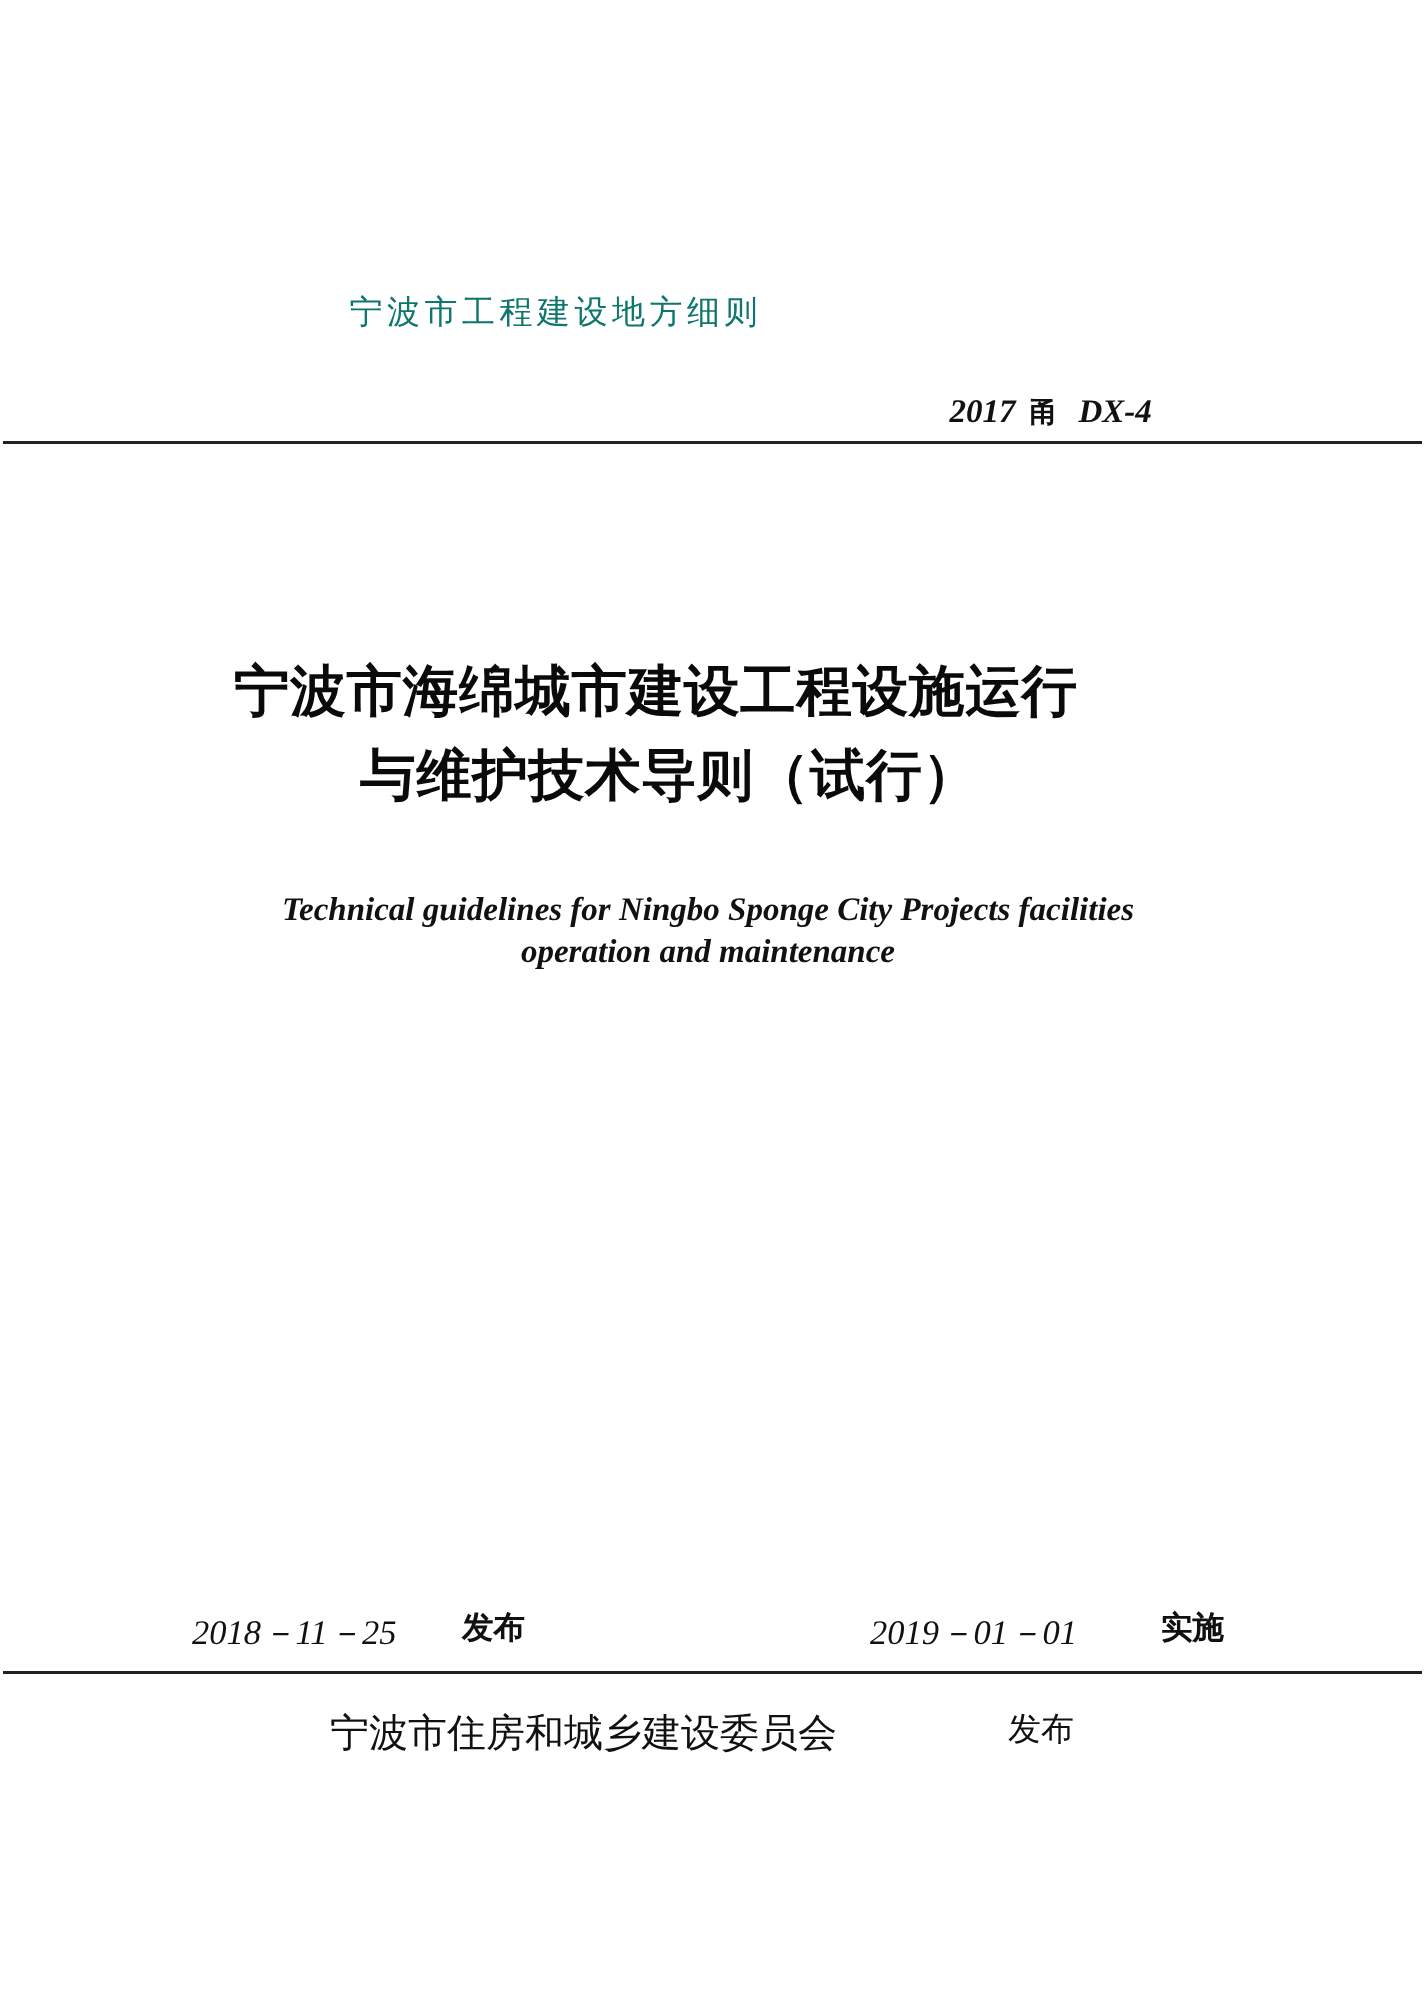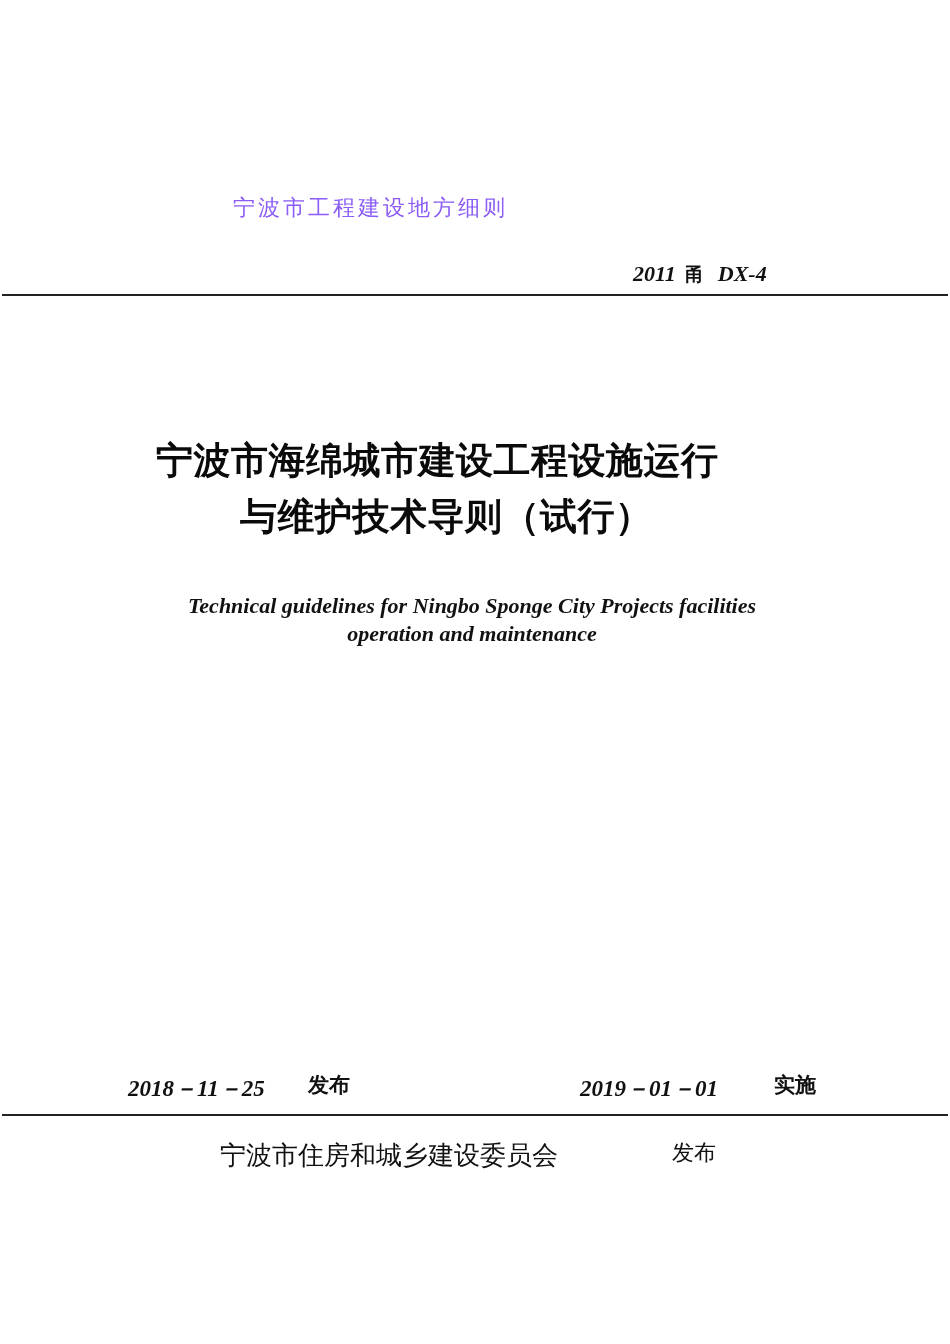--- a/index.html
+++ b/index.html
@@ -16,21 +16,21 @@
       font-family: "DejaVu Sans", sans-serif;
     }
     .abs { position: absolute; white-space: nowrap; }
 
     .series-title {
       left: 0; width: 751px; top: 193px;
       text-align: center;
       font-family: "DejaVu Sans", sans-serif;
       font-size: 22px;
       letter-spacing: 3px;
-      color: #8b5cf6;
+      color: #0f766e;
       padding-left: 0;
     }
     .series-title span { display: inline-block; margin-left: -10px; }
 
     .std-code {
       left: 633px; top: 261px;
       font-family: "Liberation Serif", serif;
       font-weight: bold;
       font-style: italic;
       font-size: 22px;
@@ -68,21 +68,21 @@
       font-style: italic;
       font-size: 22px;
       color: #111;
       margin-left: -3px;
     }
     .en-title-1 { top: 593px; }
     .en-title-2 { top: 621px; }
 
     .date {
       font-family: "Liberation Serif", serif;
-      font-weight: bold;
+      font-weight: normal;
       font-style: italic;
       font-size: 23px;
       color: #111;
     }
     .date-label {
       font-family: "DejaVu Sans", sans-serif;
       font-weight: bold;
       font-size: 21px;
       color: #111;
     }
@@ -105,21 +105,21 @@
     }
   </style>
 </head>
 <body>
 
 <div class="abs series-title">
   <span>宁波市工程建设地方细则</span>
 </div>
 
 <div class="abs std-code">
-  <span>2011</span>
+  <span>2017</span>
   <span class="cn">甬</span>
   <span>DX-4</span>
 </div>
 
 <div class="abs rule rule-top"></div>
 
 <div class="abs main-title main-title-1">宁波市海绵城市建设工程设施运行</div>
 <div class="abs main-title main-title-2">与维护技术导则（试行）</div>
 
 <div class="abs en-title en-title-1">Technical guidelines for Ningbo Sponge City Projects facilities</div>

